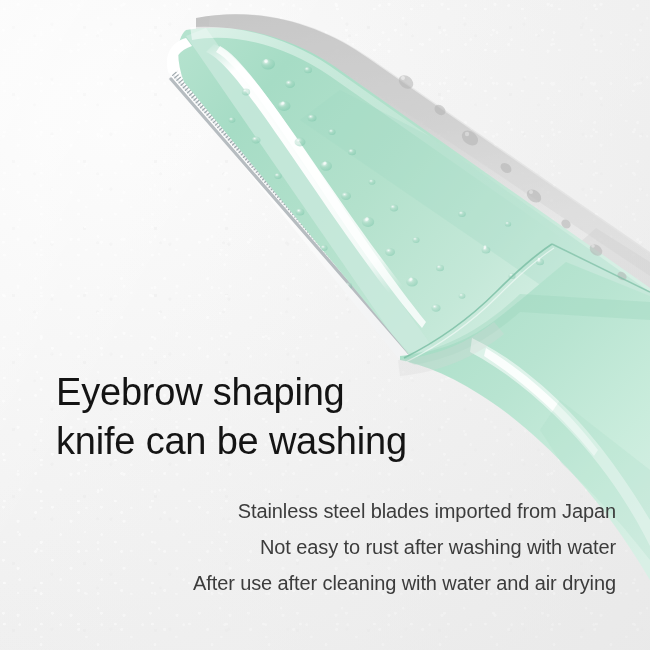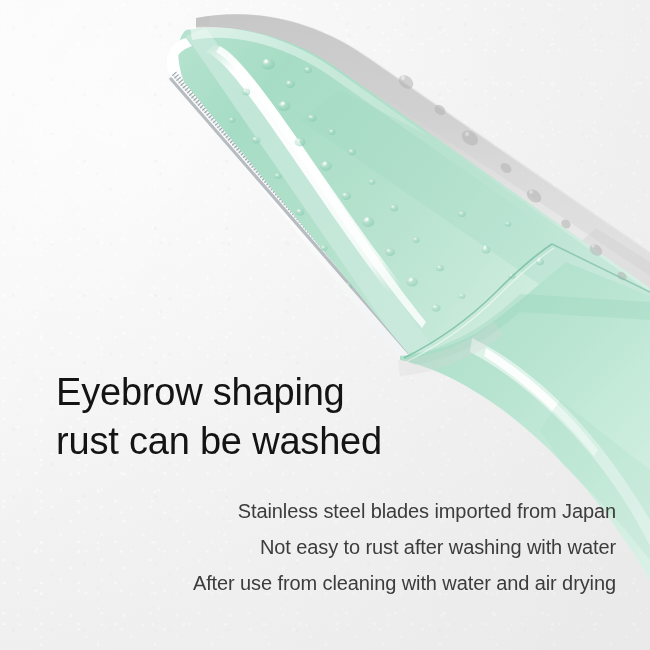--- a/index.html
+++ b/index.html
@@ -426,22 +426,22 @@
         <path d="M 398,360 C 436,356 466,344 494,322 L 504,334
                  C 474,358 440,372 400,376 Z" fill="#d8d8d8" opacity="0.30"></path>
 
         <path d="M 168,70 C 164,54 172,42 186,38 L 192,46 C 180,50 173,58 175,70 Z" fill="#ffffff"></path>
       </g>
     </svg>
   </div>
 
   <div class="copy">
     <div class="headline">Eyebrow shaping</div>
-    <div class="headline">rust can be washed</div>
+    <div class="headline">knife can be washing</div>
 
     <div class="bullets">
       <div class="bullet">Stainless steel blades imported from Japan</div>
       <div class="bullet">Not easy to rust after washing with water</div>
-      <div class="bullet">After use from cleaning with water and air drying</div>
+      <div class="bullet">After use after cleaning with water and air drying</div>
     </div>
   </div>
 
 </div>
 
 </body></html>

